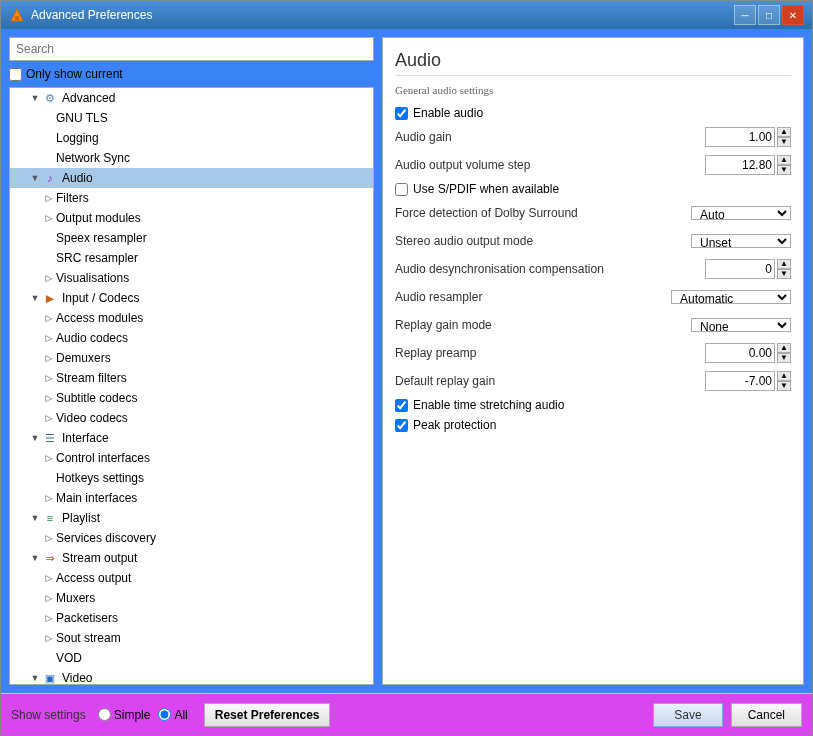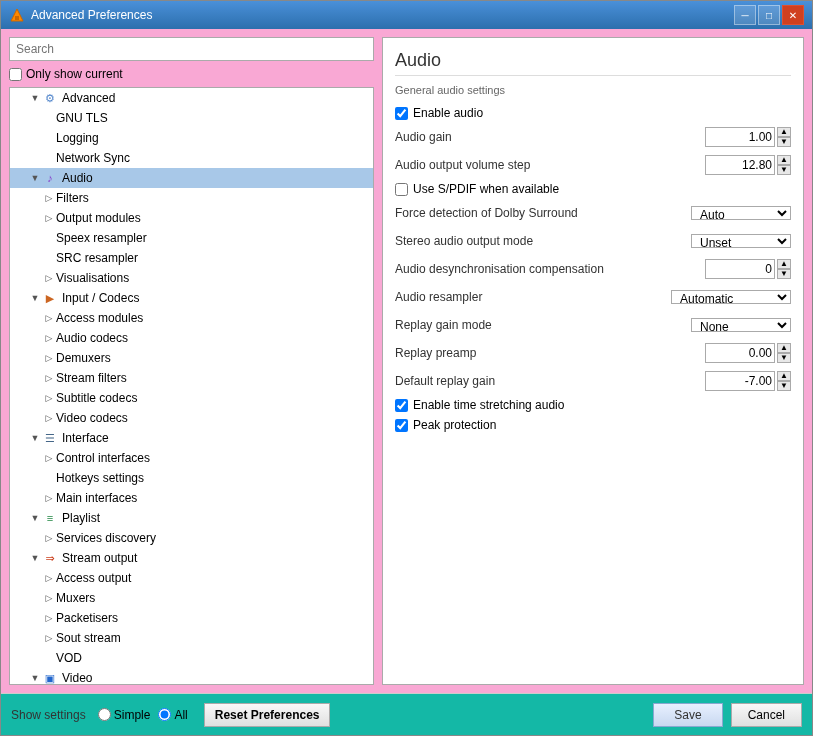--- a/index.html
+++ b/index.html
@@ -55,21 +55,21 @@
       cursor: pointer;
       display: flex;
       align-items: center;
       justify-content: center;
     }
     .title-btn.close { background: #d04020; border-color: #e05030; }
     .content-area {
       display: flex;
       flex: 1;
       overflow: hidden;
-      background: #f9a8d4;
+      background: #3b82f6;
       padding: 8px;
       gap: 8px;
     }
     .left-panel {
       width: 365px;
       display: flex;
       flex-direction: column;
       gap: 4px;
       flex-shrink: 0;
     }
@@ -140,20 +140,21 @@
       font-weight: normal;
       color: #333;
       margin-bottom: 8px;
       border-bottom: 1px solid #ddd;
       padding-bottom: 4px;
     }
     .section-label {
       font-size: 11px;
       color: #666;
       margin-bottom: 10px;
+      font-family: Liberation Serif, serif;
     }
     .settings-row {
       display: flex;
       align-items: center;
       margin-bottom: 6px;
       min-height: 22px;
     }
     .row-label {
       flex: 1;
       font-size: 12px;
@@ -204,21 +205,21 @@
       gap: 5px;
       margin-bottom: 6px;
     }
     .checkbox-row input[type="checkbox"] {
       width: 13px;
       height: 13px;
     }
     
     .bottom-bar {
       height: 42px;
-      background: #14b8a6;
+      background: #d946ef;
       border-top: 1px solid #ccc;
       display: flex;
       align-items: center;
       padding: 0 10px;
       gap: 8px;
       flex-shrink: 0;
     }
     .show-settings-label {
       font-size: 12px;
       color: #333;

